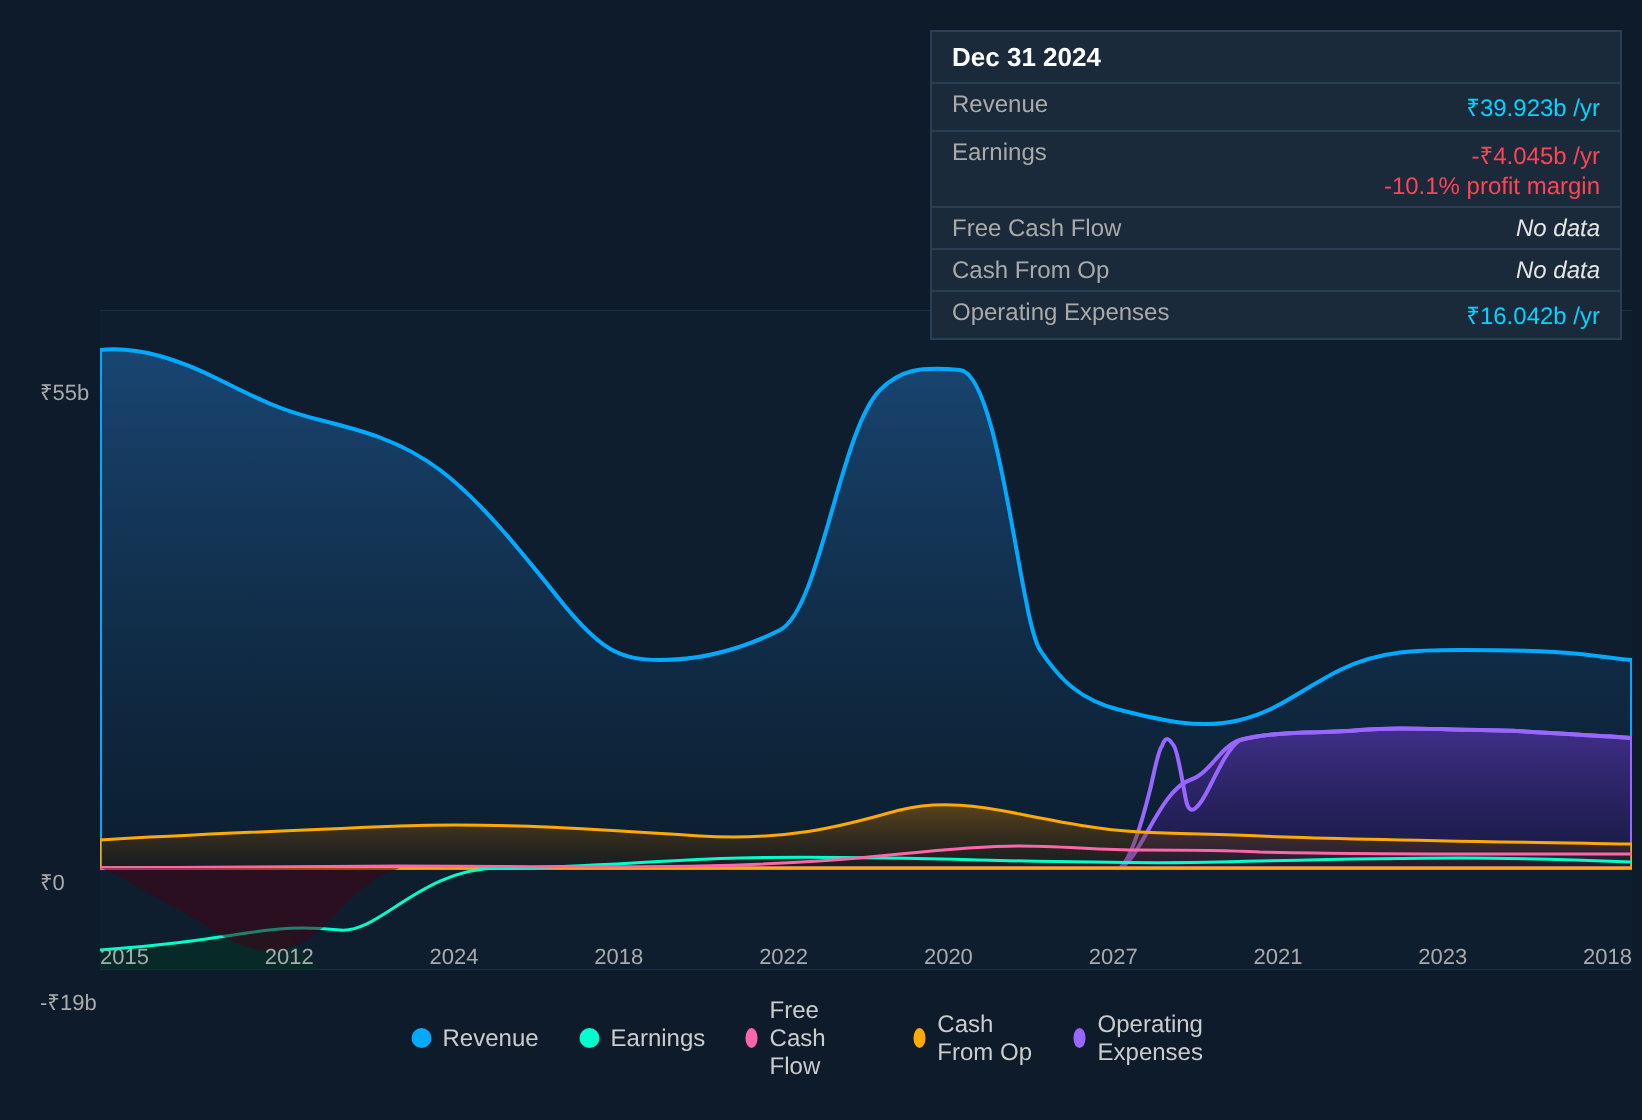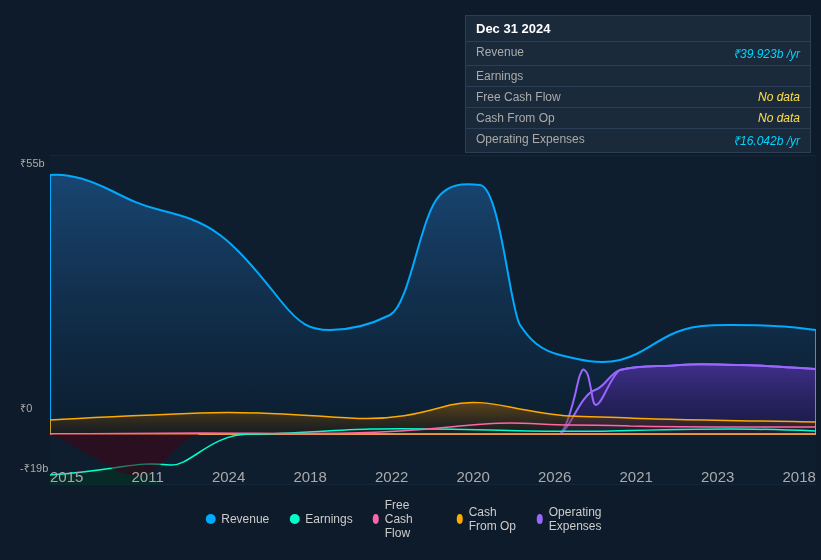--- a/index.html
+++ b/index.html
@@ -37,47 +37,48 @@
       font-size: 13px;
       font-weight: bold;
     }
     .tooltip-row {
       display: flex;
       justify-content: space-between;
       padding: 3px 10px;
       border-top: 1px solid #2a3f55;
     }
     .tooltip-label { color: #aaa; }
-    .tooltip-value { color: #eee; font-style: italic; }
+    .tooltip-value { color: #eee; }
     .tooltip-value.cyan { color: #00d4ff; }
     .tooltip-value.red { color: #ff4455; }
-    .tooltip-value.no-data { color: #fde047; }
+    .tooltip-value.no-data { color: #e5e5e5; font-style: italic; }
 
     
     .y-label {
       position: absolute;
       color: #aaa;
       font-size: 11px;
+      margin-top: 33px;
     }
     .y-label-top { top: 155px; left: 20px; }
     .y-label-zero { top: 400px; left: 20px; }
     .y-label-neg { top: 460px; left: 20px; }
 
     
     .x-axis {
       position: absolute;
       bottom: 75px;
       left: 50px;
       right: 5px;
       display: flex;
       justify-content: space-between;
     }
     .x-tick {
       color: #aaa;
-      font-size: 15px;
+      font-size: 11px;
     }
 
     
     .legend {
       position: absolute;
       bottom: 20px;
       left: 50%;
       transform: translateX(-50%);
       display: flex;
       gap: 20px;
@@ -107,20 +108,24 @@
 <div class="chart-container">
 
   <div class="tooltip-card">
     <div class="tooltip-header">Dec 31 2024</div>
     <div class="tooltip-row">
       <span class="tooltip-label">Revenue</span>
       <span class="tooltip-value cyan">₹39.923b /yr</span>
     </div>
     <div class="tooltip-row">
       <span class="tooltip-label">Earnings</span>
+      <div style="text-align:right;">
+        <div class="tooltip-value red">-₹4.045b /yr</div>
+        <div class="tooltip-value red">-10.1% profit margin</div>
+      </div>
     </div>
     <div class="tooltip-row">
       <span class="tooltip-label">Free Cash Flow</span>
       <span class="tooltip-value no-data">No data</span>
     </div>
     <div class="tooltip-row">
       <span class="tooltip-label">Cash From Op</span>
       <span class="tooltip-value no-data">No data</span>
     </div>
     <div class="tooltip-row">
@@ -170,26 +175,26 @@
     <path d="M0,320 C30,318 60,310 90,308 L110,330 L110,330 L60,330 L0,330 Z" fill="#003322" opacity="0.5"></path>
     <path d="M0,320 C30,318 50,315 70,312 C90,309 100,308 120,310 C140,312 160,279 200,279 C240,279 280,275 320,274 C360,273 400,274 440,275 C480,276 520,277 560,276 C600,275 640,274 680,274 C710,274 740,275 766,276" fill="none" stroke="#00ffcc" stroke-width="1.5"></path>
 
     <path d="M0,279 C50,279 100,278 150,278 C200,278 250,279 300,278 C350,277 380,274 400,272 C420,270 440,268 460,268 C480,268 500,270 520,270 C540,270 560,270 580,271 C620,272 660,272 700,272 C730,272 750,272 766,272" fill="none" stroke="#ff66aa" stroke-width="1.5"></path>
 
     <path d="M0,279 C10,282 20,290 40,300 C55,308 65,318 80,320 C90,322 100,318 110,310 C120,302 130,285 150,279 L0,279 Z" fill="#440011" opacity="0.5"></path>
   </svg>
 
   <div class="x-axis">
     <span class="x-tick">2015</span>
-    <span class="x-tick">2011</span>
+    <span class="x-tick">2012</span>
     <span class="x-tick">2024</span>
     <span class="x-tick">2018</span>
     <span class="x-tick">2022</span>
     <span class="x-tick">2020</span>
-    <span class="x-tick">2026</span>
+    <span class="x-tick">2027</span>
     <span class="x-tick">2021</span>
     <span class="x-tick">2023</span>
     <span class="x-tick">2018</span>
   </div>
 
   <div class="legend">
     <div class="legend-item">
       <div class="legend-dot dot-revenue"></div>
       <span>Revenue</span>
     </div>

